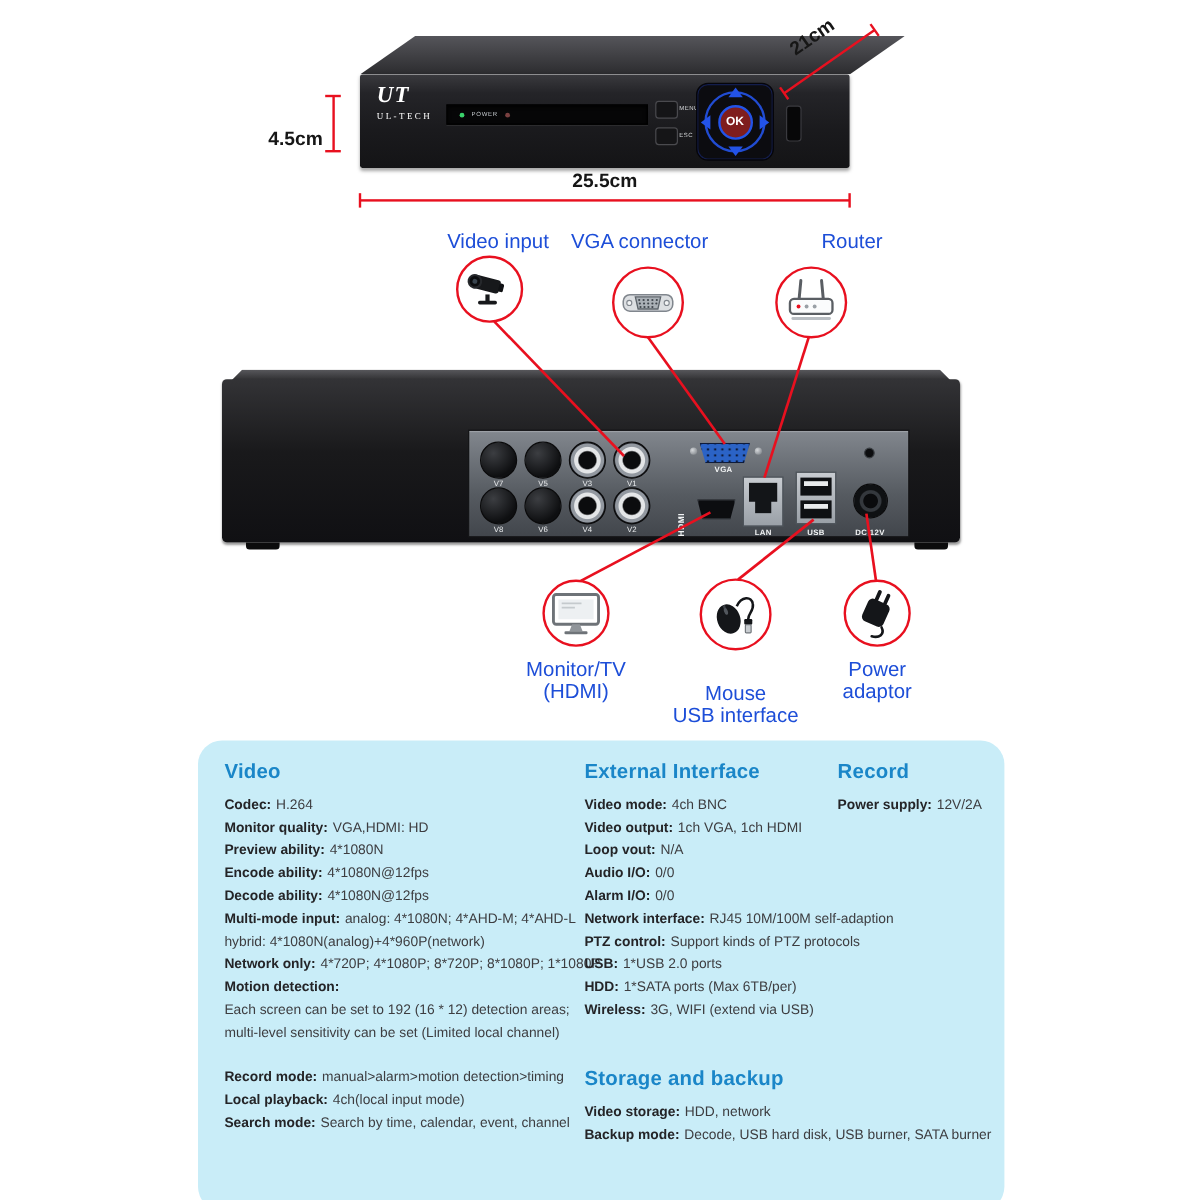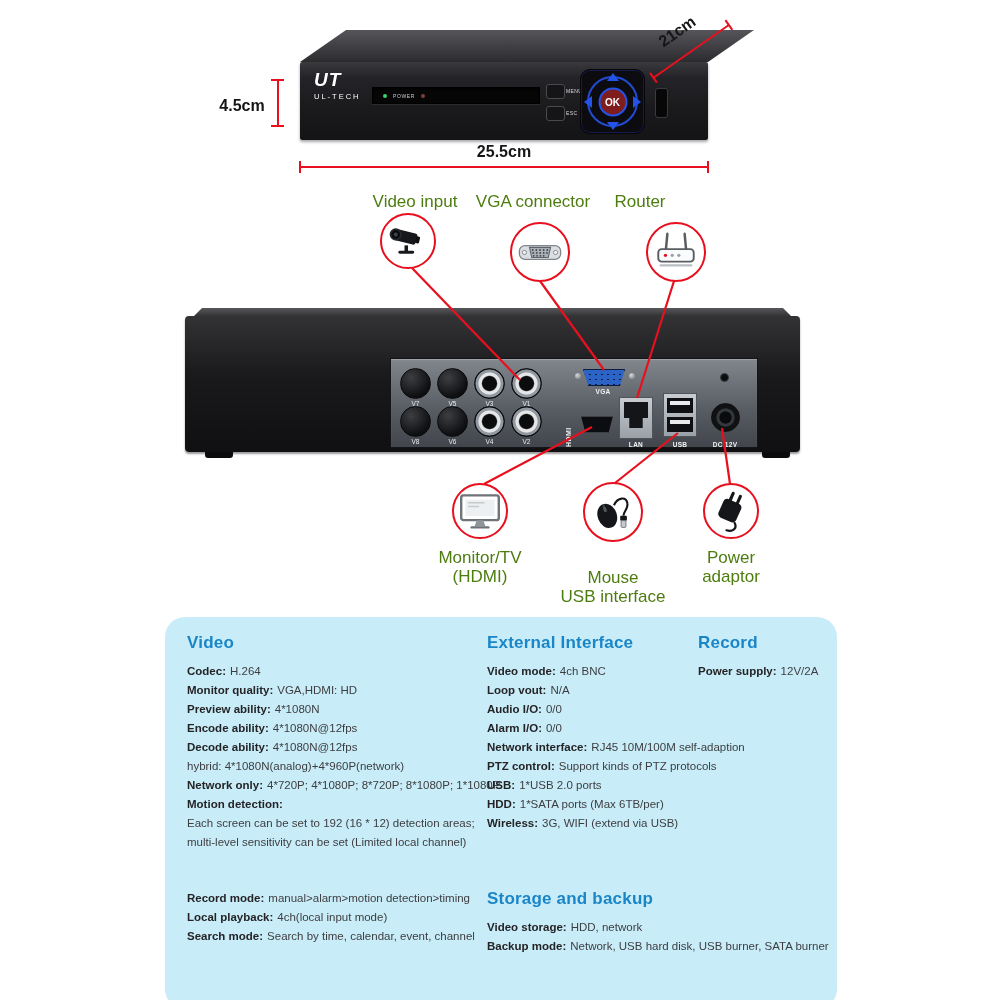--- a/index.html
+++ b/index.html
@@ -12,21 +12,21 @@
   .dim-tick{position:absolute;background:var(--accent);}
   .dim-label{position:absolute;font-size:16px;font-weight:bold;color:#161616;}
 
   
   .front-top{position:absolute;left:300px;top:30px;width:454px;height:32px;
              background:linear-gradient(180deg,#55555a,#2c2c2f);
              clip-path:polygon(46px 0,100% 0,408px 100%,0 100%);}
   .front-face{position:absolute;left:300px;top:62px;width:408px;height:78px;border-radius:2px;
               background:linear-gradient(180deg,#3a3a3e 0%,#242428 20%,#1a1a1d 60%,#141416 100%);
               box-shadow:0 2px 3px rgba(0,0,0,.35);}
-  .front-logo{position:absolute;left:14px;top:8px;color:#fff;line-height:1;}
+  .front-logo{position:absolute;left:14px;top:8px;color:#fff;line-height:1;font-family:Liberation Serif, serif;}
   .logo-ut{font-size:19px;font-weight:bold;font-style:italic;letter-spacing:1px;}
   .logo-name{font-size:7.5px;letter-spacing:2px;margin-top:4px;}
   .front-display{position:absolute;left:72px;top:25px;width:168px;height:17px;background:#060607;
                  border:1px solid #000;box-shadow:inset 0 1px 3px #000,0 1px 0 rgba(255,255,255,.07);
                  display:flex;align-items:center;gap:6px;padding:0 10px;box-sizing:border-box;}
   .led{width:4px;height:4px;border-radius:50%;background:#3ad16b;}
   .led.dim{background:#7a4040;}
   .front-display-label{font-size:5px;color:#c9ced2;letter-spacing:.6px;}
   .front-btn{position:absolute;width:17px;height:13px;background:#151517;border:1px solid #4a4a4e;border-radius:3px;}
   .front-btn-label{position:absolute;font-size:5px;color:#d8dadd;letter-spacing:.4px;}
@@ -74,21 +74,21 @@
   .usb-port{position:absolute;left:272px;top:34px;width:34px;height:44px;box-sizing:border-box;
             background:linear-gradient(#c8ccd1,#9aa0a7);border:1px solid #4e545b;
             display:flex;flex-direction:column;gap:4px;padding:4px 3px;}
   .usb-slot{flex:1;background:#0e1013;position:relative;}
   .usb-slot::after{content:"";position:absolute;left:3px;right:3px;top:3px;height:4px;background:#e8eaec;}
   .dc-jack{position:absolute;left:320px;top:44px;width:27px;height:27px;border-radius:50%;border:1px solid #0a0a0b;
            background:radial-gradient(circle,#0a0b0d 0 30%,#34383d 34% 45%,#0f1113 50% 70%,#585d63 74% 100%);}
   .hole-small{position:absolute;left:329px;top:14px;width:7px;height:7px;border-radius:50%;background:#0c0d0f;border:1px solid #3a3e43;}
 
   
-  .callout-label{position:absolute;font-size:17px;color:#4d7c0f;text-align:center;line-height:19px;}
+  .callout-label{position:absolute;font-size:17px;color:#1d4ed8;text-align:center;line-height:19px;}
   .callout-circle{position:absolute;background:#fff;border:2.5px solid var(--accent);border-radius:50%;
                   display:flex;align-items:center;justify-content:center;box-sizing:border-box;z-index:3;}
   .lines-svg{position:absolute;left:0;top:0;z-index:2;pointer-events:none;}
 
   
   .spec-panel{position:absolute;left:165px;top:617px;width:672px;height:392px;background:var(--panel);border-radius:20px;}
   .spec-sec{position:absolute;}
   .sec-title{font-size:17px;font-weight:bold;color:var(--header-blue);margin-bottom:9px;letter-spacing:.2px;}
   .spec-row{font-size:11.5px;line-height:19px;color:#3d3d40;white-space:nowrap;}
   .spec-label{font-weight:bold;color:#242427;margin-right:4px;}
@@ -125,33 +125,33 @@
     <div class="front-slot"></div>
   </div>
 
   <div class="abs" style="left:636px;top:18px;width:100px;height:52px;transform:rotate(-35deg);">
     <div class="dim-label" style="left:0;top:2px;width:100px;text-align:center;">21cm</div>
     <div class="dim-line" style="left:4px;top:34px;width:92px;height:2px;"></div>
     <div class="dim-tick" style="left:3px;top:29px;width:2px;height:12px;"></div>
     <div class="dim-tick" style="left:95px;top:29px;width:2px;height:12px;"></div>
   </div>
 
-  <div class="dim-label" style="left:215px;top:97px;width:54px;text-align:center;">4.5cm</div>
+  <div class="dim-label" style="left:215px;top:108px;width:54px;text-align:right;">4.5cm</div>
   <div class="dim-line" style="left:277px;top:80px;width:2px;height:46px;"></div>
   <div class="dim-tick" style="left:271px;top:79px;width:13px;height:2px;"></div>
   <div class="dim-tick" style="left:271px;top:125px;width:13px;height:2px;"></div>
 
   <div class="dim-label" style="left:454px;top:143px;width:100px;text-align:center;">25.5cm</div>
   <div class="dim-line" style="left:300px;top:166px;width:408px;height:2px;"></div>
   <div class="dim-tick" style="left:299px;top:161px;width:2px;height:12px;"></div>
   <div class="dim-tick" style="left:707px;top:161px;width:2px;height:12px;"></div>
 
   <div class="callout-label" style="left:345px;top:192px;width:140px;">Video input</div>
   <div class="callout-label" style="left:463px;top:192px;width:140px;">VGA connector</div>
-  <div class="callout-label" style="left:570px;top:192px;width:140px;">Router</div>
+  <div class="callout-label" style="left:640px;top:192px;width:140px;">Router</div>
 
   <svg class="lines-svg" width="1000" height="1000" viewBox="0 0 1000 1000">
     <g style="stroke:var(--accent);" stroke-width="2.2">
       <line x1="412" y1="268" x2="520" y2="380"></line>
       <line x1="540" y1="281" x2="604" y2="370"></line>
       <line x1="674" y1="281" x2="637" y2="398"></line>
       <line x1="484" y1="484" x2="592" y2="427"></line>
       <line x1="615" y1="483" x2="678" y2="433"></line>
       <line x1="730" y1="484" x2="722" y2="428"></line>
     </g>
@@ -301,30 +301,32 @@
 
   <div class="spec-panel">
 
     <div class="spec-sec" style="left:22px;top:16px;width:295px;">
       <div class="sec-title">Video</div>
       <div class="spec-row"><span class="spec-label">Codec:</span><span class="spec-value">H.264</span></div>
       <div class="spec-row"><span class="spec-label">Monitor quality:</span><span class="spec-value">VGA,HDMI: HD</span></div>
       <div class="spec-row"><span class="spec-label">Preview ability:</span><span class="spec-value">4*1080N</span></div>
       <div class="spec-row"><span class="spec-label">Encode ability:</span><span class="spec-value">4*1080N@12fps</span></div>
       <div class="spec-row"><span class="spec-label">Decode ability:</span><span class="spec-value">4*1080N@12fps</span></div>
+      <div class="spec-row"><span class="spec-label">Multi-mode input:</span><span class="spec-value">analog: 4*1080N; 4*AHD-M; 4*AHD-L</span></div>
       <div class="spec-row"><span class="spec-label"></span><span class="spec-value">hybrid: 4*1080N(analog)+4*960P(network)</span></div>
       <div class="spec-row"><span class="spec-label">Network only:</span><span class="spec-value">4*720P; 4*1080P; 8*720P; 8*1080P; 1*1080P</span></div>
       <div class="spec-row"><span class="spec-label">Motion detection:</span><span class="spec-value"></span></div>
       <div class="spec-row"><span class="spec-label"></span><span class="spec-value">Each screen can be set to 192 (16 * 12) detection areas;</span></div>
       <div class="spec-row"><span class="spec-label"></span><span class="spec-value">multi-level sensitivity can be set (Limited local channel)</span></div>
     </div>
 
     <div class="spec-sec" style="left:322px;top:16px;width:300px;">
       <div class="sec-title">External Interface</div>
       <div class="spec-row"><span class="spec-label">Video mode:</span><span class="spec-value">4ch BNC</span></div>
+      <div class="spec-row"><span class="spec-label">Video output:</span><span class="spec-value">1ch VGA, 1ch HDMI</span></div>
       <div class="spec-row"><span class="spec-label">Loop vout:</span><span class="spec-value">N/A</span></div>
       <div class="spec-row"><span class="spec-label">Audio I/O:</span><span class="spec-value">0/0</span></div>
       <div class="spec-row"><span class="spec-label">Alarm I/O:</span><span class="spec-value">0/0</span></div>
       <div class="spec-row"><span class="spec-label">Network interface:</span><span class="spec-value">RJ45 10M/100M self-adaption</span></div>
       <div class="spec-row"><span class="spec-label">PTZ control:</span><span class="spec-value">Support kinds of PTZ protocols</span></div>
       <div class="spec-row"><span class="spec-label">USB:</span><span class="spec-value">1*USB 2.0 ports</span></div>
       <div class="spec-row"><span class="spec-label">HDD:</span><span class="spec-value">1*SATA ports (Max 6TB/per)</span></div>
       <div class="spec-row"><span class="spec-label">Wireless:</span><span class="spec-value">3G, WIFI (extend via USB)</span></div>
     </div>
 
@@ -335,17 +337,17 @@
 
     <div class="spec-sec" style="left:22px;top:272px;width:300px;">
       <div class="spec-row"><span class="spec-label">Record mode:</span><span class="spec-value">manual&gt;alarm&gt;motion detection&gt;timing</span></div>
       <div class="spec-row"><span class="spec-label">Local playback:</span><span class="spec-value">4ch(local input mode)</span></div>
       <div class="spec-row"><span class="spec-label">Search mode:</span><span class="spec-value">Search by time, calendar, event, channel</span></div>
     </div>
 
     <div class="spec-sec" style="left:322px;top:272px;width:340px;">
       <div class="sec-title">Storage and backup</div>
       <div class="spec-row"><span class="spec-label">Video storage:</span><span class="spec-value">HDD, network</span></div>
-      <div class="spec-row"><span class="spec-label">Backup mode:</span><span class="spec-value">Network, USB hard disk, USB burner, SATA burner</span></div>
+      <div class="spec-row"><span class="spec-label">Backup mode:</span><span class="spec-value">Decode, USB hard disk, USB burner, SATA burner</span></div>
     </div>
 
   </div>
 </div>
 
 </body></html>

